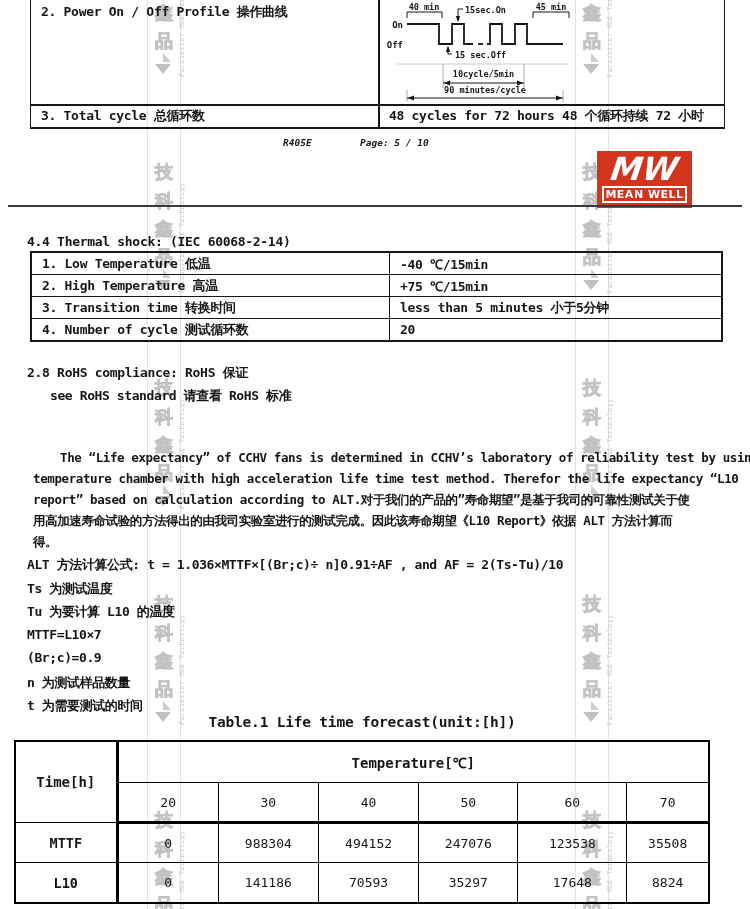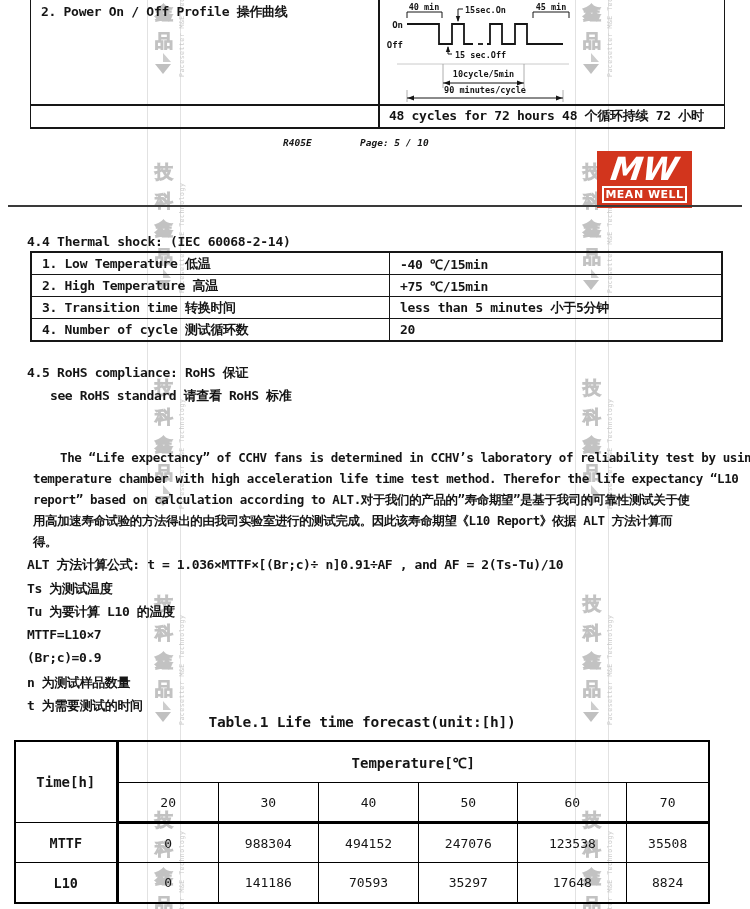--- a/index.html
+++ b/index.html
@@ -167,20 +167,21 @@
       <div class="wm-char" style="top:85px">品</div>
 
       <div class="wm-cap">Pacesetter M&amp;E Technology</div>
     </div>
     </div>
 
   <div class="abs toptable">
     <div class="tt-v"></div>
     <div class="tt-h"></div>
     <div class="abs celllabel" style="left:10px;top:3px">2. Power On / Off Profile 操作曲线</div>
+    <div class="abs celllabel" style="left:10px;top:107px">3. Total cycle 总循环数</div>
     <div class="abs celllabel" style="left:358px;top:107px">48 cycles for 72 hours 48 个循环持续 72 小时</div>
 
     <svg class="abs" style="left:348px;top:2px" width="345" height="101" viewBox="0 0 345 101">
       <g fill="none" stroke="#161616" stroke-width="1.8">
         <path d="M28 22 H60 V42 H73 V22 H85 V42 H94"></path>
         <path d="M99 42 H104"></path>
         <path d="M108 42 H111 V22 H123 V42 H136 V22 H148 V42 H184"></path>
       </g>
       <text x="24" y="26" font-size="9" font-weight="700" text-anchor="end" fill="#161616">On</text>
       <text x="24" y="46" font-size="9" font-weight="700" text-anchor="end" fill="#161616">Off</text>
@@ -241,21 +242,21 @@
       <td>3. Transition time 转换时间</td>
       <td>less than 5 minutes 小于5分钟</td>
     </tr>
     <tr>
       <td>4. Number of cycle 测试循环数</td>
       <td>20</td>
     </tr>
   </tbody>
     </table>
 
-  <div class="abs h1" style="left:27px;top:364px">4.5 RoHS compliance: RoHS 保证</div>
+  <div class="abs h1" style="left:27px;top:364px">2.8 RoHS compliance: RoHS 保证</div>
   <div class="abs body-line" style="left:50px;top:387px;font-size:13px">see RoHS standard 请查看 RoHS 标准</div>
 
 
   <div class="abs body-line indent" style="left:33px;top:450px">The “Life expectancy” of CCHV fans is determined in CCHV’s laboratory of reliability test by using</div>
   <div class="abs body-line" style="left:33px;top:471px">temperature chamber with high acceleration life time test method. Therefor the life expectancy “L10</div>
   <div class="abs body-line" style="left:33px;top:492px">report” based on calculation according to ALT.对于我们的产品的”寿命期望”是基于我司的可靠性测试关于使</div>
   <div class="abs body-line" style="left:33px;top:513px">用高加速寿命试验的方法得出的由我司实验室进行的测试完成。因此该寿命期望《L10 Report》依据 ALT 方法计算而</div>
   <div class="abs body-line" style="left:33px;top:534px">得。</div>
 
   <div class="abs body-line" style="left:27px;top:556px;font-size:13px">ALT 方法计算公式: t = 1.036×MTTF×[(Br;c)÷ n]0.91÷AF , and AF = 2(Ts-Tu)/10</div>

